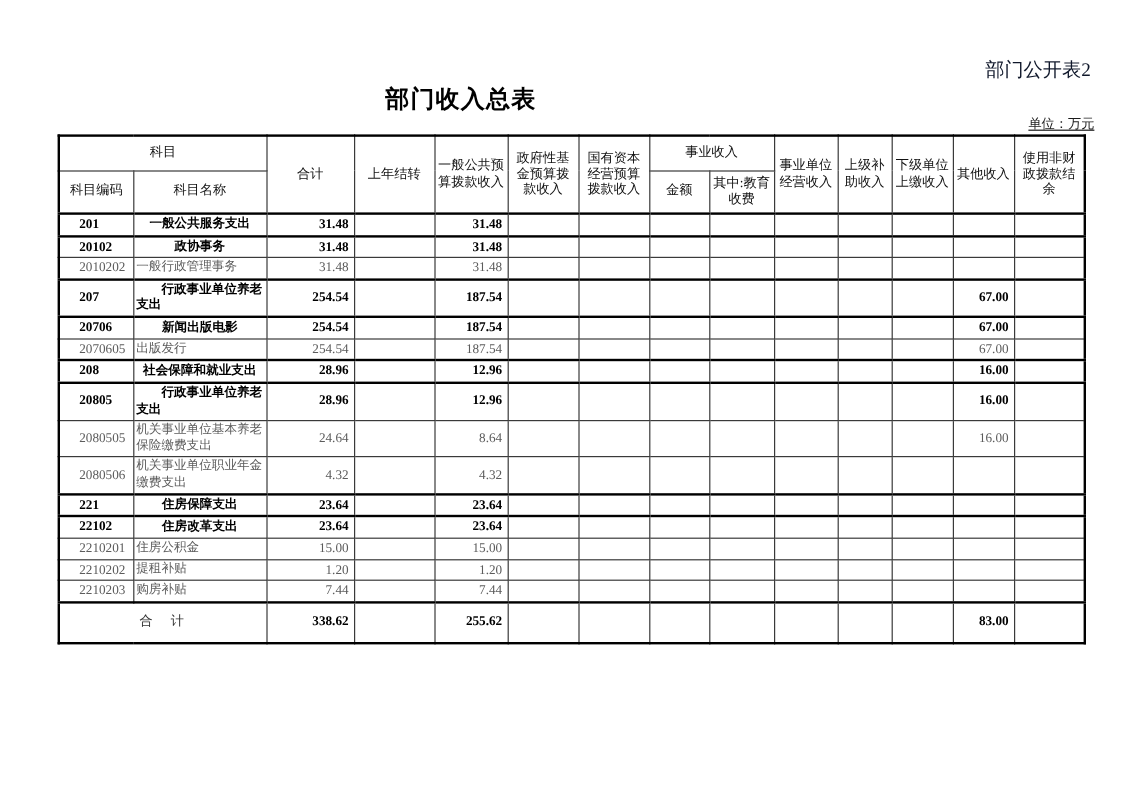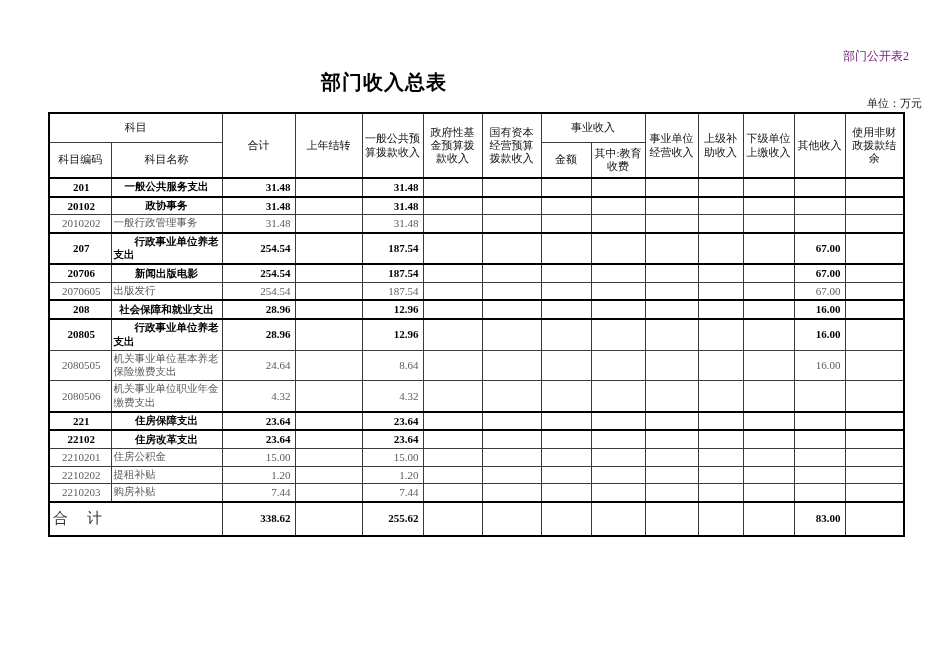--- a/index.html
+++ b/index.html
@@ -2,60 +2,60 @@
 <html><head>
 <meta charset="utf-8">
 <style>
   html,body{margin:0;padding:0;}
   body{
     width:950px;height:672px;background:#ffffff;position:relative;
     font-family:"Liberation Serif","DejaVu Serif",serif;color:#000;
     overflow:hidden;
   }
   .corner-label{
-    position:absolute;top:48px;right:41px;font-size:12px;color:#701a75;
+    position:absolute;top:48px;right:41px;font-size:16px;color:#0f172a;
   }
   .page-title{
     position:absolute;top:69px;left:0;width:768px;text-align:center;
     font-size:20px;font-weight:bold;letter-spacing:1px;color:#000;
   }
   .unit-note{
-    position:absolute;top:96px;right:28px;font-size:11px;color:#1a1a1a;
+    position:absolute;top:96px;right:38px;font-size:11px;color:#1a1a1a;text-decoration:underline;
   }
   table.income{
     position:absolute;left:48px;top:112px;width:855px;
     border-collapse:collapse;table-layout:fixed;
     border:2px solid #000;
   }
   .income th,.income td{
     border:1px solid #3a3a3a;overflow:hidden;font-weight:normal;
   }
   .income thead th{
     font-size:11px;text-align:center;vertical-align:middle;
     line-height:1.2;padding:1px 2px;color:#111;
   }
   tr.hrow1{height:29px;font-family:Liberation Serif, serif;}
   tr.hrow2{height:36px;}
   .income tbody td{
     font-size:11px;vertical-align:middle;line-height:1.32;padding:1px 3px;
   }
   .income td.num{text-align:right;padding-right:4px;}
-  .income td.code{text-align:center;padding-left:5px;}
+  .income td.code{text-align:left;padding-left:16px;}
   .income td.name{text-align:left;font-size:10.5px;padding:1px 2px;}
   
   tr.section td{font-weight:bold;color:#000;border-top:2px solid #000;}
   tr.section td.name{text-align:center;}
   tr.section.indent td.name{text-align:left;text-indent:21px;}
   
   tr.detail td{color:#5c5c5c;border-top:1px solid #8d8d8d;}
   
   tr.total-row{height:34px;}
   tr.total-row td{border-top:2px solid #000;}
   tr.total-row td.label{
-    text-align:left;font-size:15px;color:#333;letter-spacing:2px;
+    text-align:center;font-size:11px;color:#333;letter-spacing:2px;
   }
   tr.total-row td.num{font-weight:bold;color:#000;text-align:right;}
 </style>
 </head>
 <body>
 
 <div class="corner-label">部门公开表2</div>
 <div class="page-title">部门收入总表</div>
 <div class="unit-note">单位：万元</div>
 

